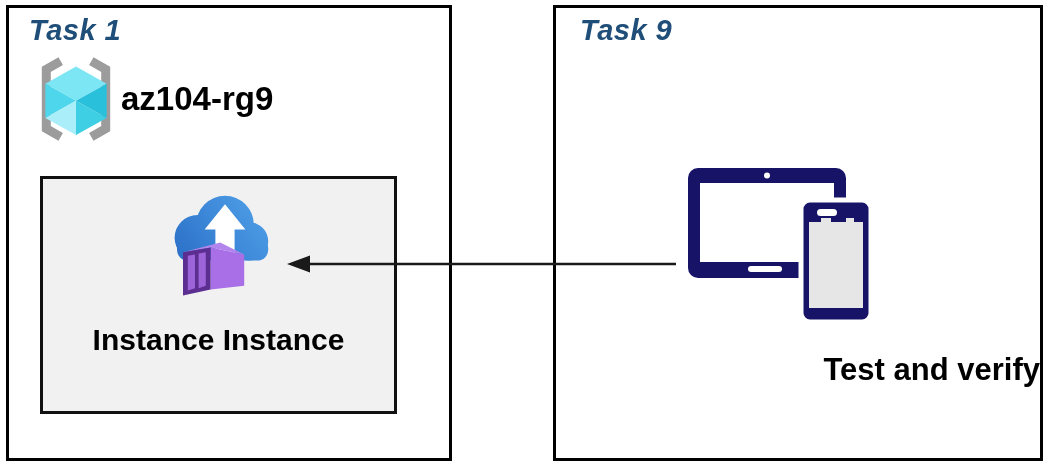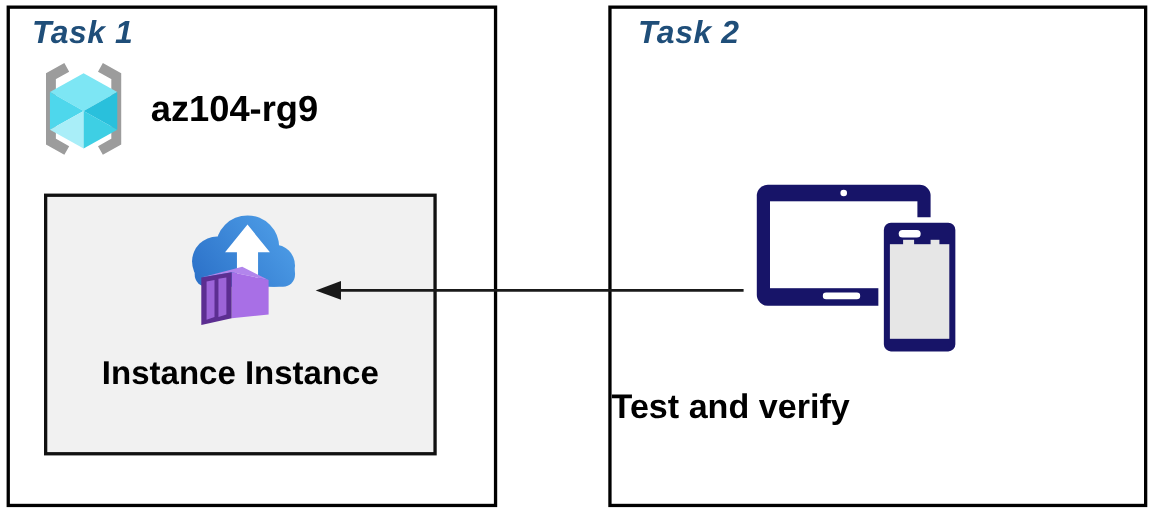--- a/index.html
+++ b/index.html
@@ -45,21 +45,21 @@
     font-size:29px;font-weight:bold;
     color:var(--title-blue);
     letter-spacing:0.5px;
     white-space:nowrap;
     font-style:italic;
   }
   .task-title.t1{left:20px;top:6px;}
   .task-title.t2{left:24px;top:6px;}
   .rg-row{
     position:absolute;left:22px;top:46px;
-    display:flex;align-items:center;gap:16px;
+    display:flex;align-items:center;
   }
   .rg-row svg{width:90px;height:90px;display:block;}
   .rg-name{
     font-size:33px;font-weight:bold;color:var(--text-black);
     white-space:nowrap;
   }
   .inner-card{
     position:absolute;left:31px;top:168px;
     width:357px;height:238px;
     background:var(--inner-box-bg);
@@ -73,21 +73,21 @@
     font-size:30px;font-weight:bold;color:var(--text-black);
     white-space:nowrap;
   }
   .devices-wrap{
     position:absolute;left:130px;top:158px;
     width:190px;height:160px;
   }
   .devices-wrap svg{width:190px;height:160px;display:block;}
   .tv-label{
     position:absolute;left:0;top:344px;width:100%;
-    text-align:left;
+    text-align:right;
     font-size:31px;font-weight:bold;color:var(--text-black);
     white-space:nowrap;
   }
   .connector{
     position:absolute;left:280px;top:250px;
     width:410px;height:30px;
     pointer-events:none;
   }
 </style>
 </head>
@@ -134,21 +134,21 @@
           <polygon points="20,56 43,52 43,87 20,92" style="fill:var(--container-frame);"></polygon>
           <polygon points="24,59 30,58 30,86 24,88" style="fill:var(--container-panel);"></polygon>
           <polygon points="33,57 39,56 39,84 33,86" style="fill:var(--container-panel);"></polygon>
         </g>
       </svg>
       <div class="ci-label">Instance Instance</div>
     </div>
   </div>
 
   <div class="task-box right">
-    <div class="task-title t2">Task 2</div>
+    <div class="task-title t2">Task 9</div>
 
     <div class="devices-wrap">
       <svg viewBox="0 0 190 160" aria-hidden="true">
         <g>
           <rect x="2" y="2" width="158" height="110" rx="10" style="fill:var(--device-navy);"></rect>
           <rect x="14" y="17" width="134" height="79" fill="#ffffff"></rect>
           <circle cx="81" cy="9.5" r="3" fill="#ffffff"></circle>
           <rect x="62" y="100" width="34" height="6" rx="3" fill="#ffffff"></rect>
         </g>
         <g>

